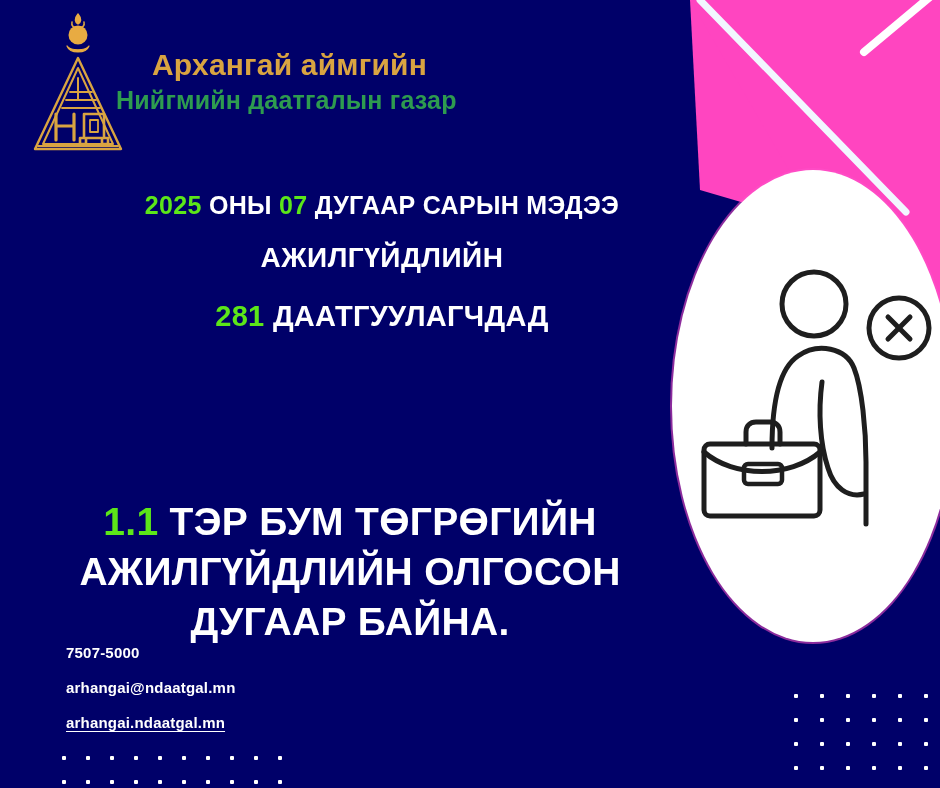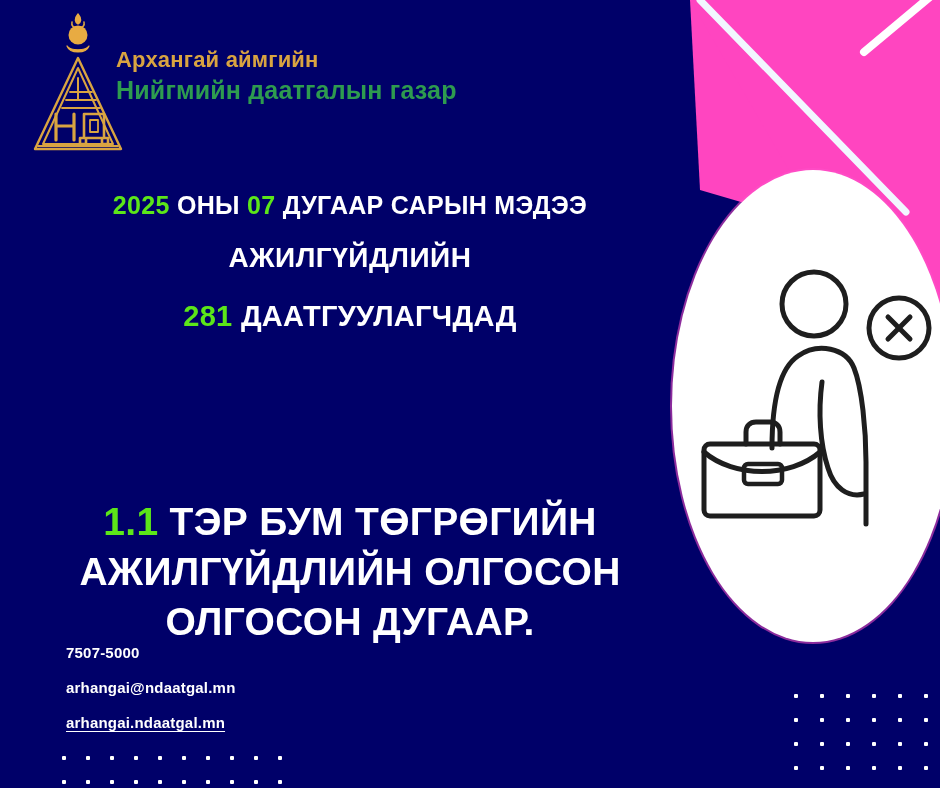--- a/index.html
+++ b/index.html
@@ -55,44 +55,46 @@
   }
 
   
   .brand {
     position: absolute;
     left: 116px;
     top: 46px;
     width: 520px;
   }
   .brand-line1 {
-    font-size: 22px;
+    font-size: 30px;
     font-weight: bold;
     color: #d9a441;
     letter-spacing: 0.2px;
     line-height: 1.28;
     white-space: nowrap;
+    margin-left: 36px;
   }
   .brand-line2 {
     font-size: 25px;
     font-weight: bold;
     color: #2e9b4f;
     letter-spacing: 0.2px;
     line-height: 1.28;
     white-space: nowrap;
   }
 
   
   .headline-block {
     position: absolute;
     left: 0;
     top: 190px;
     width: 700px;
     text-align: center;
     color: #ffffff;
+    padding-left: 32px;
   }
   .kicker {
     font-size: 25px;
     font-weight: bold;
     letter-spacing: 0.3px;
     line-height: 1.2;
     margin: 0 0 22px 0;
     white-space: nowrap;
   }
   .accent { color: #5ce619; }
@@ -238,21 +240,21 @@
     </h1>
 
     <p class="subcount">
       <span class="accent">281</span><span> ДААТГУУЛАГЧДАД</span>
     </p>
   </div>
 
   <p class="statement">
     <span class="accent">1.1</span><span> ТЭР БУМ ТӨГРӨГИЙН</span><br>
     <span>АЖИЛГҮЙДЛИЙН ОЛГОСОН</span><br>
-    <span>ОЛГОСОН ДУГААР.</span>
+    <span>ДУГААР БАЙНА.</span>
   </p>
 
   <div class="contact">
     <span class="contact-item">7507-5000</span>
     <span class="contact-item">arhangai@ndaatgal.mn</span>
     <a class="contact-item link">arhangai.ndaatgal.mn</a>
   </div>
 
   <div class="dots dots-left">
       <span style="left: 0px; top: 0px;"></span>

